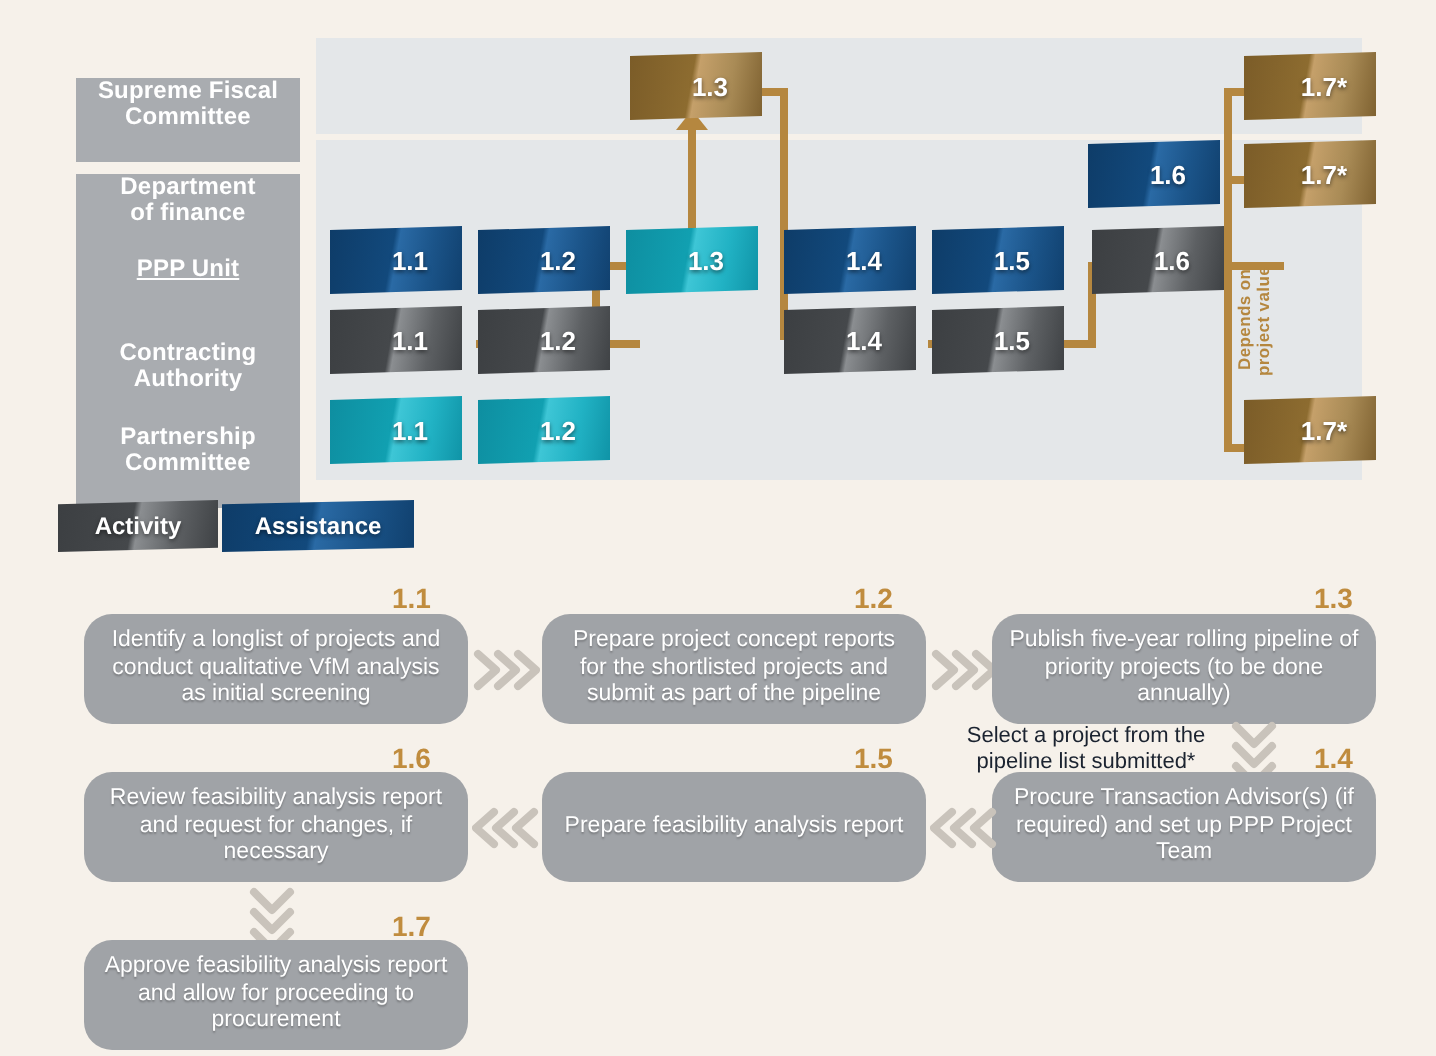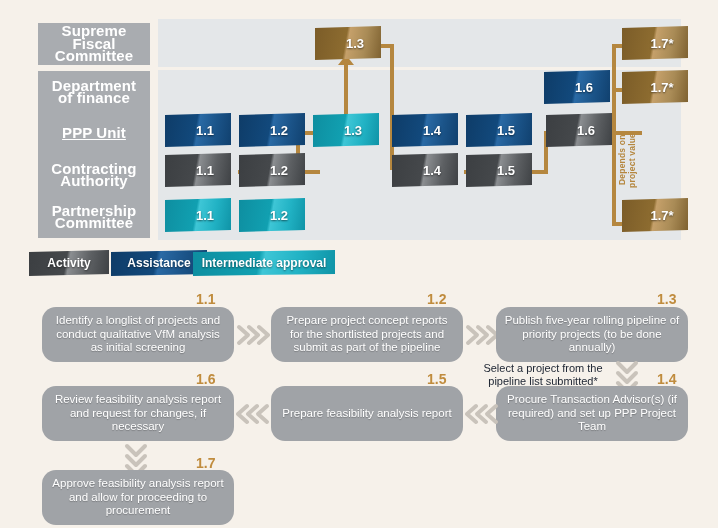--- a/index.html
+++ b/index.html
@@ -9,22 +9,22 @@
     font-family:"Liberation Sans", sans-serif;
     position:relative;
     overflow:hidden;
   }
   #stage{position:absolute;left:0;top:0;width:718px;height:528px;}
 
   
   .lane-bg{position:absolute;background:#e4e7e9;}
   .lane-label{
     position:absolute;background:#a9acb0;color:#ffffff;
-    display:flex;align-items:center;justify-content:center;text-align:center;
-    font-weight:bold;font-size:15px;line-height:12.5px;letter-spacing:.1px;
+    display:flex;justify-content:center;text-align:center;
+    font-weight:bold;font-size:12px;line-height:12.5px;letter-spacing:.1px;margin-top:16px;
   }
 
   
   .blk{
     position:absolute;
     color:#fff;font-weight:bold;font-size:13px;
     display:flex;align-items:center;justify-content:center;
     clip-path:polygon(0% 6%, 100% 0%, 100% 94%, 0% 100%);
     filter:drop-shadow(2px 3px 2px rgba(0,0,0,.33));
     text-shadow:0 1px 2px rgba(0,0,0,.55);
@@ -194,23 +194,20 @@
     </div>
   </div>
 
   <div class="legend" style="left:0;top:0;width:718px;height:528px;">
     <div class="leg-item c-activity" style="left:29px;top:250px;width:80px;">
       <span>Activity</span>
     </div>
     <div class="leg-item c-assist" style="left:111px;top:250px;width:96px;">
       <span>Assistance</span>
     </div>
-    <div class="leg-item c-inter" style="left:193px;top:250px;width:142px;">
-      <span>Intermediate approval</span>
-    </div>
   </div>
 
   <div>
 
     <div class="step-num" style="left:196px;top:291px;">1.1</div>
     <div class="step" style="left:42px;top:307px;width:192px;height:55px;">
       <span>Identify a longlist of projects and conduct qualitative VfM analysis as initial screening</span>
     </div>
 
     <div class="chev" style="left:236px;top:323px;">

